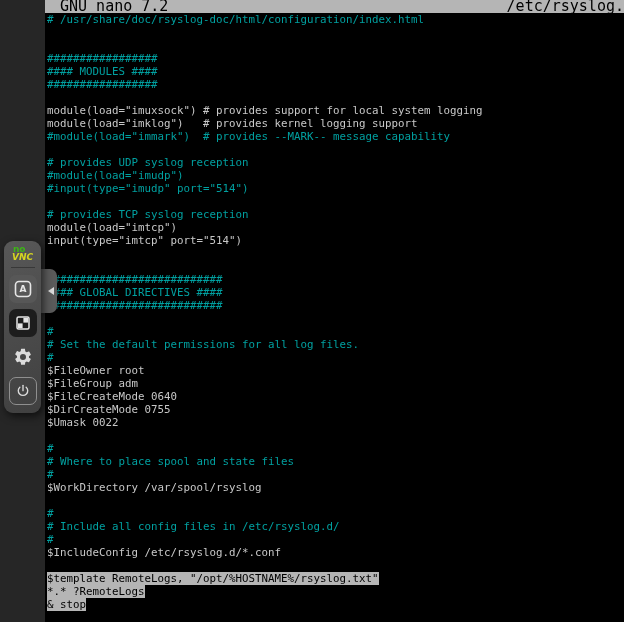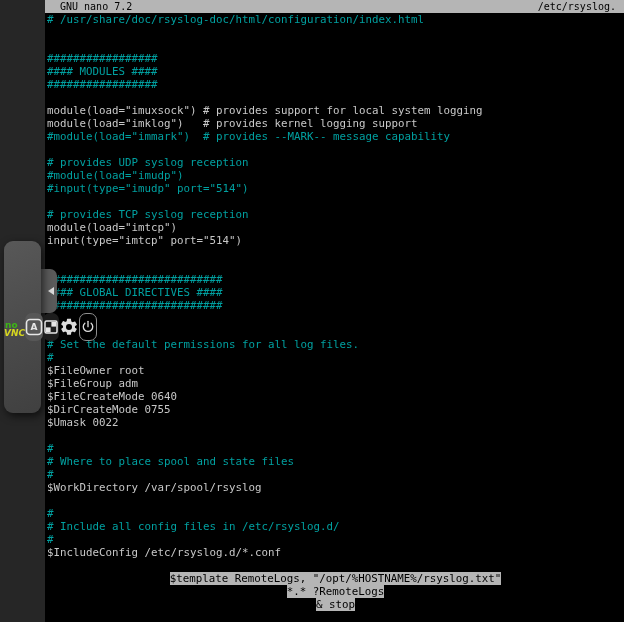--- a/index.html
+++ b/index.html
@@ -6,38 +6,38 @@
   html,body { width:624px; height:622px; overflow:hidden; background:#000; }
   body { font-family:"DejaVu Sans Mono", monospace; }
 
   .stage { position:relative; width:624px; height:622px; background:var(--sidebar-bg,#262626); }
 
   
   .terminal { position:absolute; left:45px; top:0; width:579px; height:622px;
               background:var(--terminal-bg,#000); overflow:hidden; }
   .titlebar { position:absolute; top:0; left:0; right:0; height:13px;
               background:var(--titlebar-bg,#b5b5b5); color:#000;
-              font-size:10px; line-height:13px; white-space:pre;
+              font-size:15px; line-height:13px; white-space:pre;
               display:flex; justify-content:space-between; overflow:hidden;gap:28px; }
   .titlebar .app  { margin-left:15px; }
-  .titlebar .file { margin-right:8px; }
+  .titlebar .file { margin-right:0; }
 
   .screen { position:absolute; top:13px; left:2px; right:0; bottom:0;
             font-size:10.8px; line-height:13px; white-space:pre; cursor:text; }
   .line { height:13px; }
   .line.comment  { color:var(--comment,#00a0a0); }
   .line.code     { color:var(--code,#c8c8c8); }
-  .line.selected { color:#000;text-align:center; }
+  .line.selected { color:#000; }
   .line .selspan { background:var(--selection-bg,#b5b5b5); color:#000; }
 
   
   .vnc-panel { position:absolute; left:4px; top:241px; width:37px; height:172px;
                background:linear-gradient(155deg,#585858 0%,#4a4a4a 55%,#404040 100%);
                border-radius:9px; box-shadow:2px 3px 8px rgba(0,0,0,.65);
-               display:flex; flex-direction:row; align-items:center; padding-top:5px; z-index:5; }
+               display:flex; flex-direction:column; align-items:center; padding-top:5px; z-index:5; }
   .vnc-logo { font-family:"DejaVu Sans", sans-serif; font-weight:bold; font-size:9px;
               line-height:7.5px; text-align:left; }
   .vnc-logo .no  { color:var(--logo-green,#3db615); display:block; padding-left:1px; }
   .vnc-logo .vnc { color:var(--logo-yellow,#d6d620); display:block;font-style:italic; }
   .divider { width:24px; border-top:1px solid #383838; margin:6px 0 7px; }
 
   .vbtn { width:28px; height:28px; border-radius:7px; margin-bottom:6px;
           display:flex; align-items:center; justify-content:center;
           background:transparent; border:none; cursor:pointer; }
   .vbtn.key    { background:#575757; }

